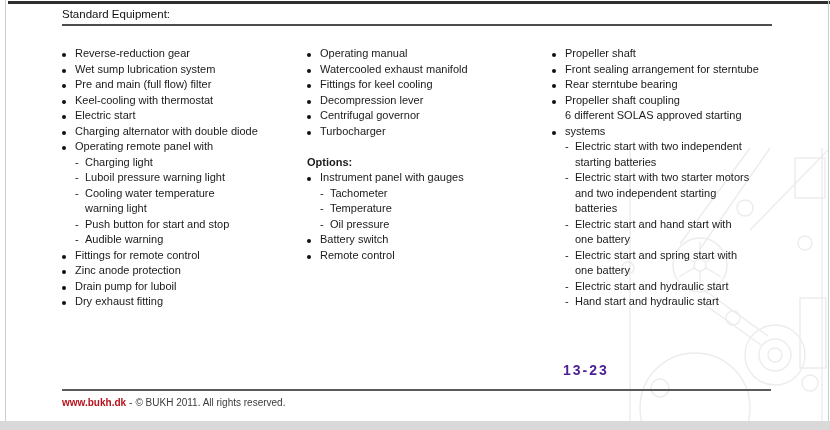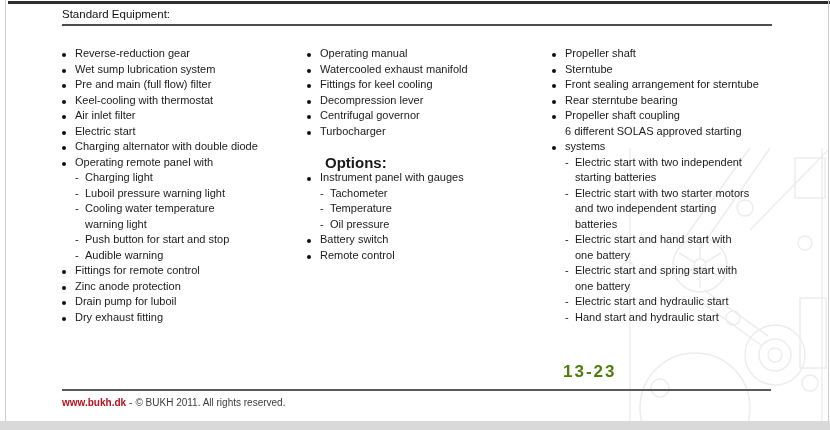--- a/index.html
+++ b/index.html
@@ -18,24 +18,24 @@
 
   .columns { position:absolute; left:62px; top:46px; display:flex; }
   .col { width:245px; flex:none; }
 
   .li { display:flex; font-size:11px; line-height:15.5px;align-items:flex-end; }
   .bullet { width:13px; flex:none; }
   .dot { display:inline-block; width:4px; height:4px; border-radius:50%; background:#111; margin-top:5px; }
   .li-text { white-space:pre-line; flex:1; }
   .sub { display:flex; margin-left:13px; font-size:11px; line-height:15.5px; }
   .dash { width:10px; flex:none; }
-  .col-heading { font-size:15px; font-weight:bold; line-height:15.5px; margin-top:15.5px;margin-left:18px; }
-
-  .page-num { position:absolute; left:563px; top:362px; font-size:17px; letter-spacing:2px;
-              color:#4d7c0f; font-weight:bold; }
+  .col-heading { font-size:11px; font-weight:bold; line-height:15.5px; margin-top:15.5px; }
+
+  .page-num { position:absolute; left:563px; top:362px; font-size:14px; letter-spacing:2px;
+              color:#4c1d95; font-weight:bold; }
   .engine-wm { position:absolute; left:600px; top:148px; width:228px; height:273px; }
 
   .footer-rule { position:absolute; left:62px; top:389px; width:709px; height:2px; background:#5a5a5a; }
   .footer { position:absolute; left:62px; top:397px; font-size:10px; color:#3c3c3c; }
   .footer-link { color:#b5121b; font-weight:bold; }
   .footer-sep { margin:0 3px; }
 </style>
 </head>
 <body>
 
@@ -92,24 +92,20 @@
       <div class="li">
         <span class="bullet"><span class="dot"></span></span>
         <span class="li-text">Pre and main (full flow) filter</span>
       </div>
       <div class="li">
         <span class="bullet"><span class="dot"></span></span>
         <span class="li-text">Keel-cooling with thermostat</span>
       </div>
       <div class="li">
         <span class="bullet"><span class="dot"></span></span>
-        <span class="li-text">Air inlet filter</span>
-      </div>
-      <div class="li">
-        <span class="bullet"><span class="dot"></span></span>
         <span class="li-text">Electric start</span>
       </div>
       <div class="li">
         <span class="bullet"><span class="dot"></span></span>
         <span class="li-text">Charging alternator with double diode</span>
       </div>
       <div class="li">
         <span class="bullet"><span class="dot"></span></span>
         <span class="li-text">Operating remote panel with</span>
       </div>
@@ -199,24 +195,20 @@
       </div>
       <div class="li">
         <span class="bullet"><span class="dot"></span></span>
         <span class="li-text">Remote control</span>
       </div>
     </div>
   <div class="col">
       <div class="li">
         <span class="bullet"><span class="dot"></span></span>
         <span class="li-text">Propeller shaft</span>
-      </div>
-      <div class="li">
-        <span class="bullet"><span class="dot"></span></span>
-        <span class="li-text">Sterntube</span>
       </div>
       <div class="li">
         <span class="bullet"><span class="dot"></span></span>
         <span class="li-text">Front sealing arrangement for sterntube</span>
       </div>
       <div class="li">
         <span class="bullet"><span class="dot"></span></span>
         <span class="li-text">Rear sterntube bearing</span>
       </div>
       <div class="li">

